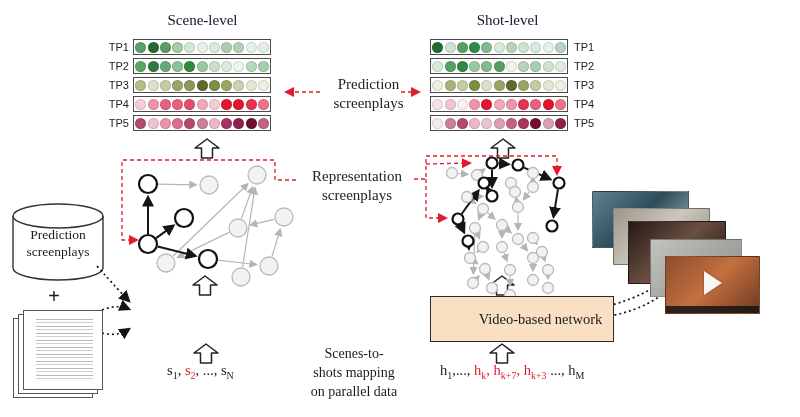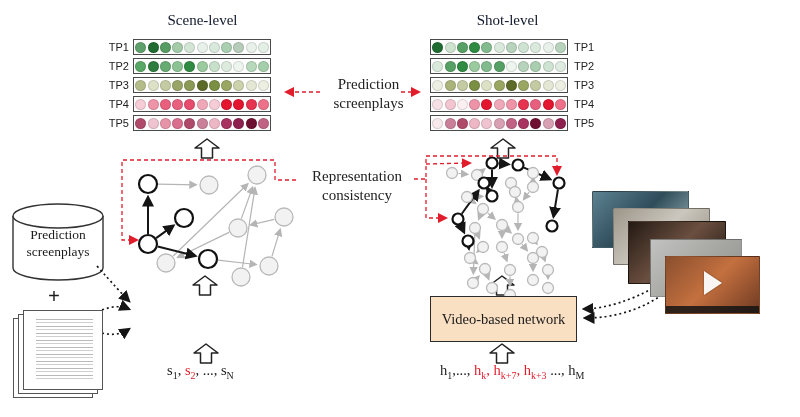--- a/index.html
+++ b/index.html
@@ -35,21 +35,21 @@
   #page-2{left:18px;top:314px;}
   #page-3{left:23px;top:310px;}
   .script-lines{margin:8px 9px 0 12px;height:62px;
      background:repeating-linear-gradient(to bottom,#b9b9b9 0 1px,transparent 1px 3px,
                 #cfcfcf 3px 4px,transparent 4px 7px);}
 
   .net-box{position:absolute;height:44px;background:#f9e0c3;border:1.5px solid #2b2b2b;
            display:flex;align-items:center;justify-content:center;text-align:center;
            font-size:14.5px;line-height:18px;color:#1a1a1a;}
   #left-net{left:133px;top:296px;width:142px;}
-  #right-net{left:430px;top:296px;width:145px;}
+  #right-net{left:430px;top:296px;width:145px;padding-left:37px;}
 
   #mapping-label{position:absolute;left:298px;top:344px;width:112px;text-align:center;
                  font-size:14px;line-height:19px;}
 
   .seq{position:absolute;top:362px;font-size:14.5px;white-space:nowrap;}
   #seq-left{left:167px;}
   #seq-right{left:440px;}
   .seq sub{font-size:10px;}
   .red{color:#e11d2b;}
 
@@ -368,33 +368,34 @@
           <span class="dot" style="background: rgb(168, 51, 96);"></span>
           <span class="dot" style="background: rgb(111, 15, 50);"></span>
           <span class="dot" style="background: rgb(216, 161, 179);"></span>
           <span class="dot" style="background: rgb(142, 32, 80);"></span>
         </span>
         <span class="tp-label">TP5</span>
       </div>
     </div>
 
   <div class="cons-label" id="pred-label">Prediction screenplays</div>
-  <div class="cons-label" id="repr-label">Representation consistency</div>
+  <div class="cons-label" id="repr-label">Representation screenplays</div>
 
   <div id="cyl-label">Prediction screenplays</div>
   <div id="plus-sign">+</div>
 
   <div class="page" id="page-1"></div>
   <div class="page" id="page-2"></div>
   <div class="page" id="page-3">
     <div class="script-lines"></div>
   </div>
 
   <div class="net-box" id="right-net">Video-based network</div>
 
+  <div id="mapping-label">Scenes-to-<br>shots mapping<br>on parallel data</div>
 
   <div class="seq" id="seq-left"><span>s<sub>1</sub></span><span>, </span><span class="red">s<sub>2</sub></span><span>, ..., </span><span>s<sub>N</sub></span></div>
   <div class="seq" id="seq-right"><span>h<sub>1</sub></span><span>,..., </span><span class="red">h<sub>k</sub></span><span class="red">, </span><span class="red">h<sub>k+7</sub></span><span class="red">, </span><span class="red">h<sub>k+3</sub></span><span> ..., </span><span>h<sub>M</sub></span></div>
 
   <div class="frame" id="frame-1" style="background: linear-gradient(135deg, rgb(93, 130, 146) 0%, rgb(47, 76, 90) 48%, rgb(167, 191, 192) 100%);"></div>
   <div class="frame" id="frame-2" style="background: linear-gradient(135deg, rgb(156, 150, 138) 0%, rgb(204, 199, 190) 48%, rgb(143, 137, 125) 100%);"></div>
   <div class="frame" id="frame-3" style="background: linear-gradient(135deg, rgb(36, 26, 20) 0%, rgb(107, 79, 64) 48%, rgb(22, 16, 12) 100%);"></div>
   <div class="frame" id="frame-4" style="background: linear-gradient(135deg, rgb(194, 194, 192) 0%, rgb(168, 168, 165) 48%, rgb(143, 143, 140) 100%);"></div>
   <div class="frame" id="frame-5" style="background: linear-gradient(135deg, rgb(138, 79, 46) 0%, rgb(196, 112, 63) 48%, rgb(110, 58, 34) 100%);">
       <div class="player-bar"></div>

